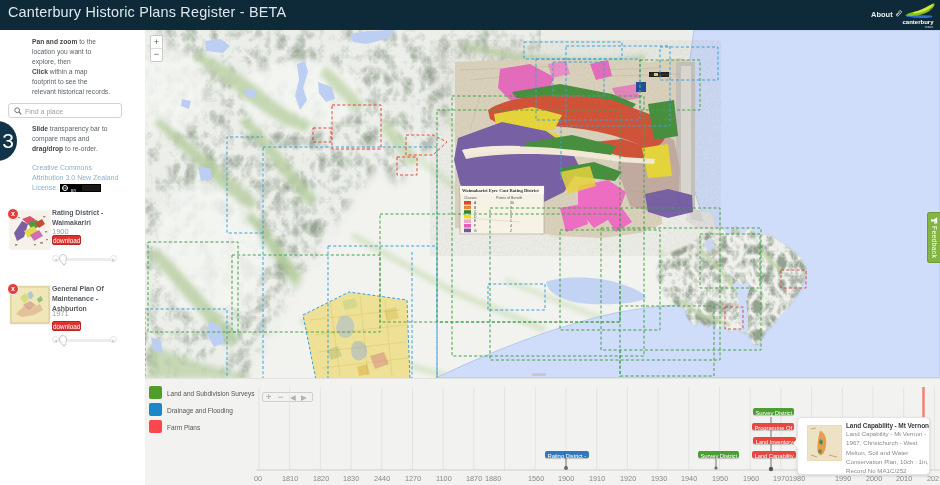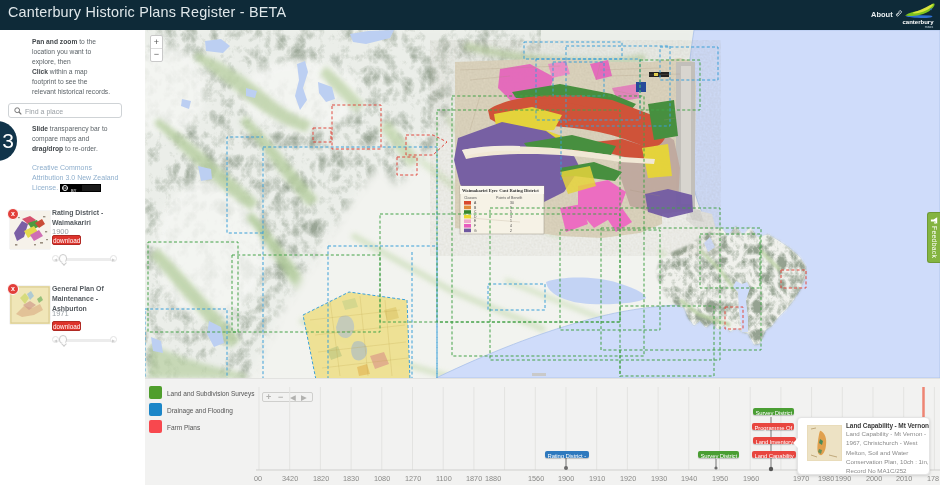--- a/index.html
+++ b/index.html
@@ -426,42 +426,42 @@
     <line x1="421" y1="76" x2="421" y2="89" stroke="#777" stroke-width="1"></line>
     <circle cx="421" cy="89" r="2" fill="#6b6b6b"></circle>
     <line x1="571" y1="76" x2="571" y2="89" stroke="#777" stroke-width="1"></line>
     <circle cx="571" cy="89" r="1.6" fill="#6b6b6b"></circle>
     <line x1="626" y1="38" x2="626" y2="90" stroke="#777" stroke-width="1"></line>
     <circle cx="626" cy="90" r="2.2" fill="#555"></circle>
   </svg>
 
   <div style="position:absolute;top:95px;left:0;width:795px;font-size:7.3px;color:#8a8a88;">
     <span style="position:absolute;left:109px;">00</span>
-    <span style="position:absolute;left:137px;">3420</span>
+    <span style="position:absolute;left:137px;">1810</span>
         <span style="position:absolute;left:168px;">1820</span>
         <span style="position:absolute;left:198px;">1830</span>
-        <span style="position:absolute;left:229px;">1080</span>
+        <span style="position:absolute;left:229px;">2440</span>
         <span style="position:absolute;left:260px;">1270</span>
         <span style="position:absolute;left:291px;">1100</span>
         <span style="position:absolute;left:321px;">1870</span>
         <span style="position:absolute;left:340px;">1880</span>
         <span style="position:absolute;left:383px;">1560</span>
         <span style="position:absolute;left:413px;">1900</span>
         <span style="position:absolute;left:444px;">1910</span>
         <span style="position:absolute;left:475px;">1920</span>
         <span style="position:absolute;left:506px;">1930</span>
         <span style="position:absolute;left:536px;">1940</span>
         <span style="position:absolute;left:567px;">1950</span>
         <span style="position:absolute;left:598px;">1960</span>
-        <span style="position:absolute;left:648px;">1970</span>
-        <span style="position:absolute;left:673px;">1980</span>
+        <span style="position:absolute;left:628px;">1970</span>
+        <span style="position:absolute;left:644px;">1980</span>
         <span style="position:absolute;left:690px;text-align:right;">1990</span>
         <span style="position:absolute;left:721px;">2000</span>
         <span style="position:absolute;left:751px;">2010</span>
-        <span style="position:absolute;left:782px;">178</span>
+        <span style="position:absolute;left:782px;">202</span>
   </div>
 
   <div class="mk" style="position:absolute;left:400px;top:72px;background:#2e79be;">Rating District -</div>
   <div class="mk" style="position:absolute;left:553px;top:72px;background:#4a9e33;">Survey District</div>
   <div class="mk" style="position:absolute;left:608px;top:29px;background:#4a9e33;">Survey District</div>
   <div class="mk" style="position:absolute;left:607px;top:44px;background:#e8463f;">Programme Of</div>
   <div class="mk" style="position:absolute;left:608px;top:58px;background:#e8463f;">Land Inventory</div>
   <div class="mk" style="position:absolute;left:607px;top:72px;background:#e8463f;">Land Capability</div>
 
   <div style="position:absolute;left:652px;top:38px;width:133px;height:58px;background:#fff;border:1px solid #e4e4e4;border-radius:4px;box-shadow:0 1px 3px rgba(0,0,0,.15);">

